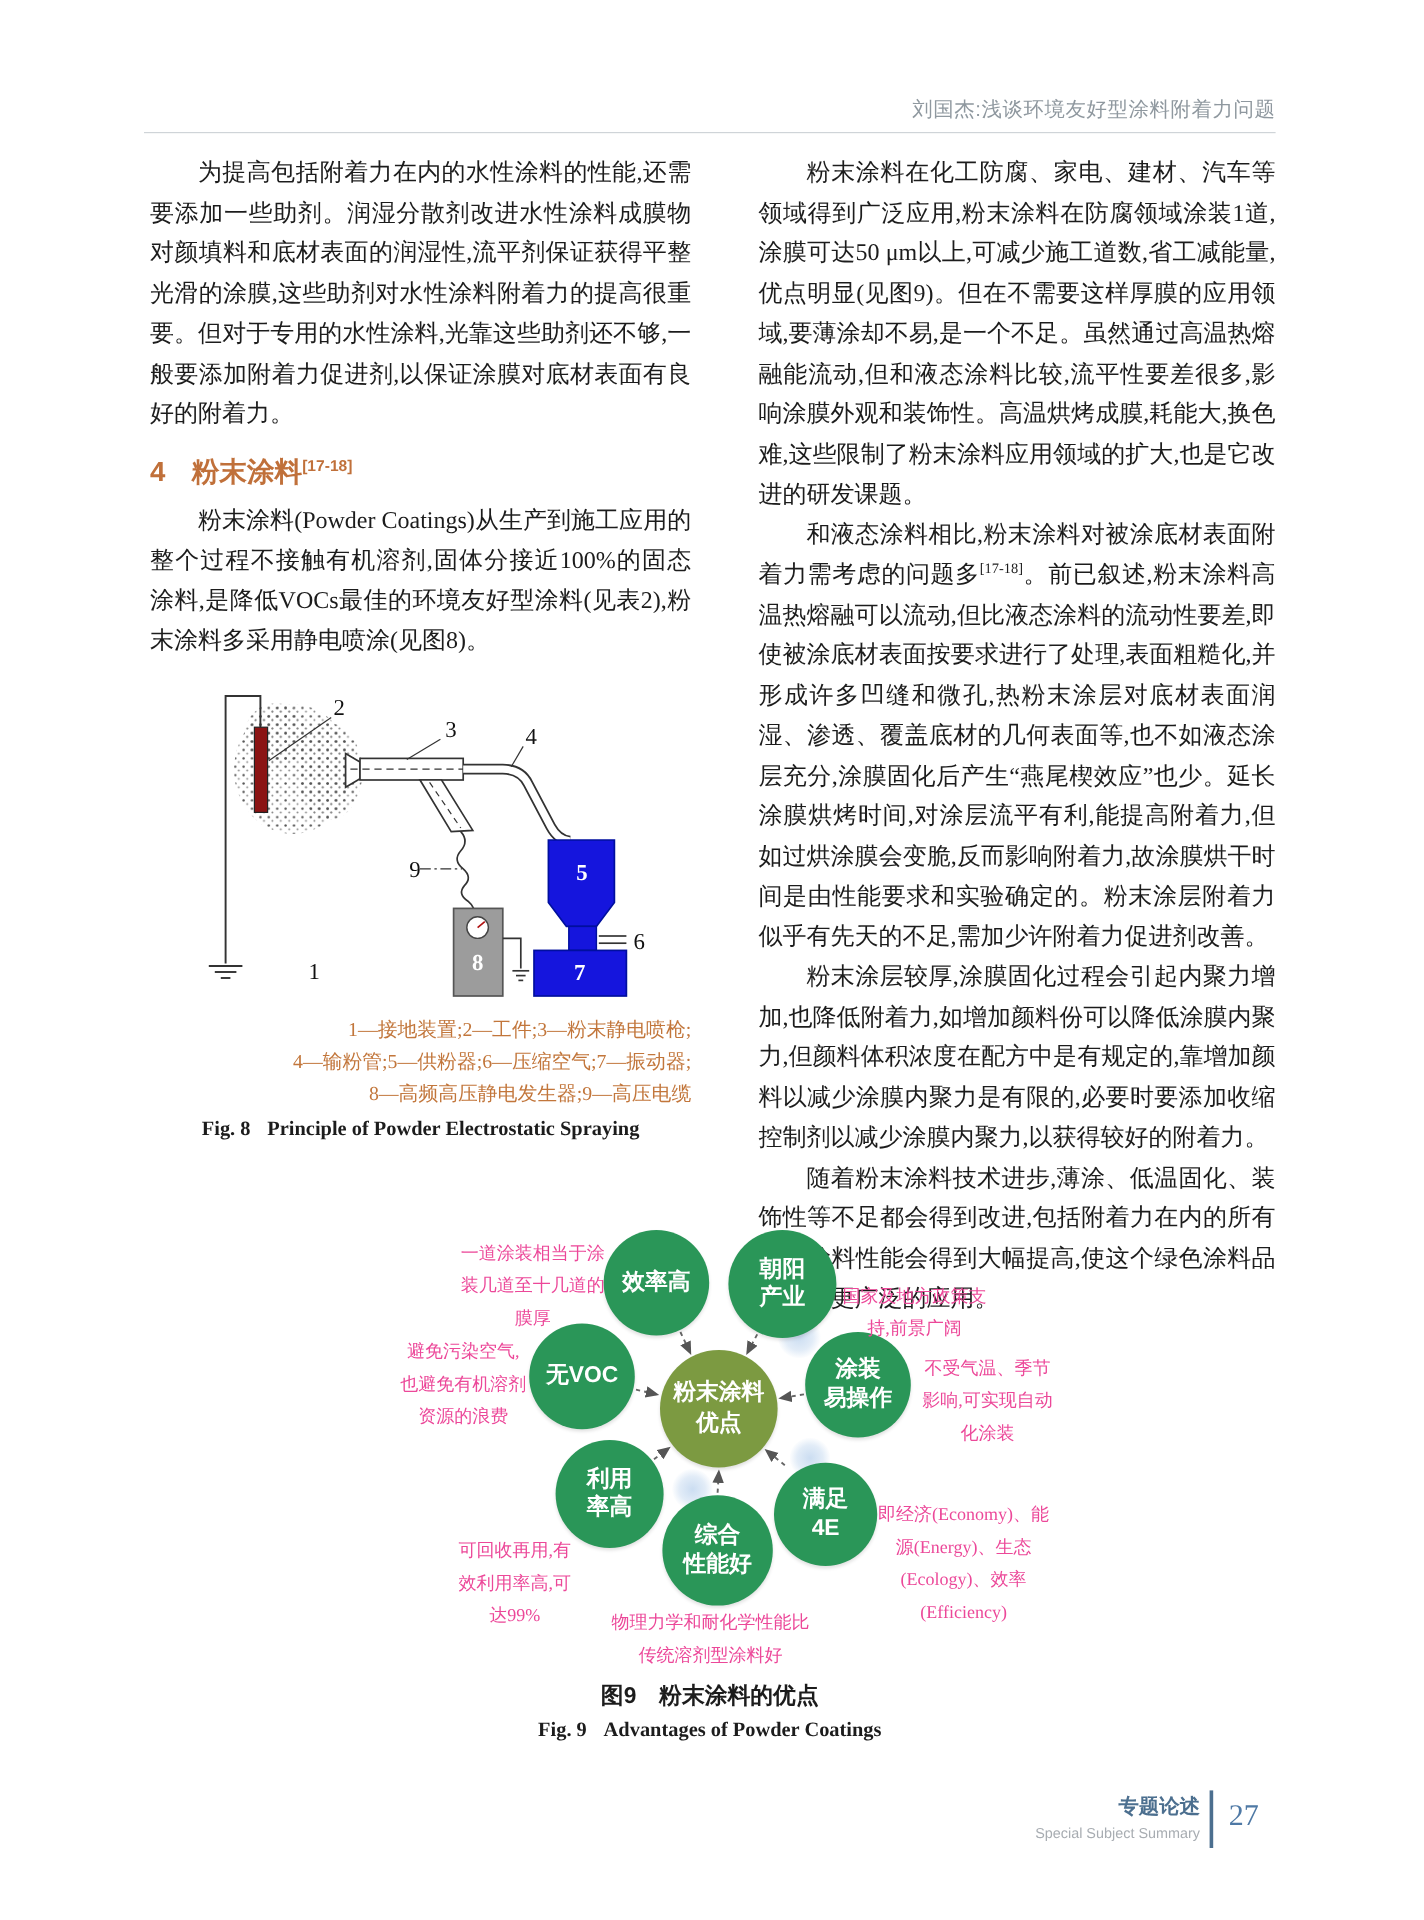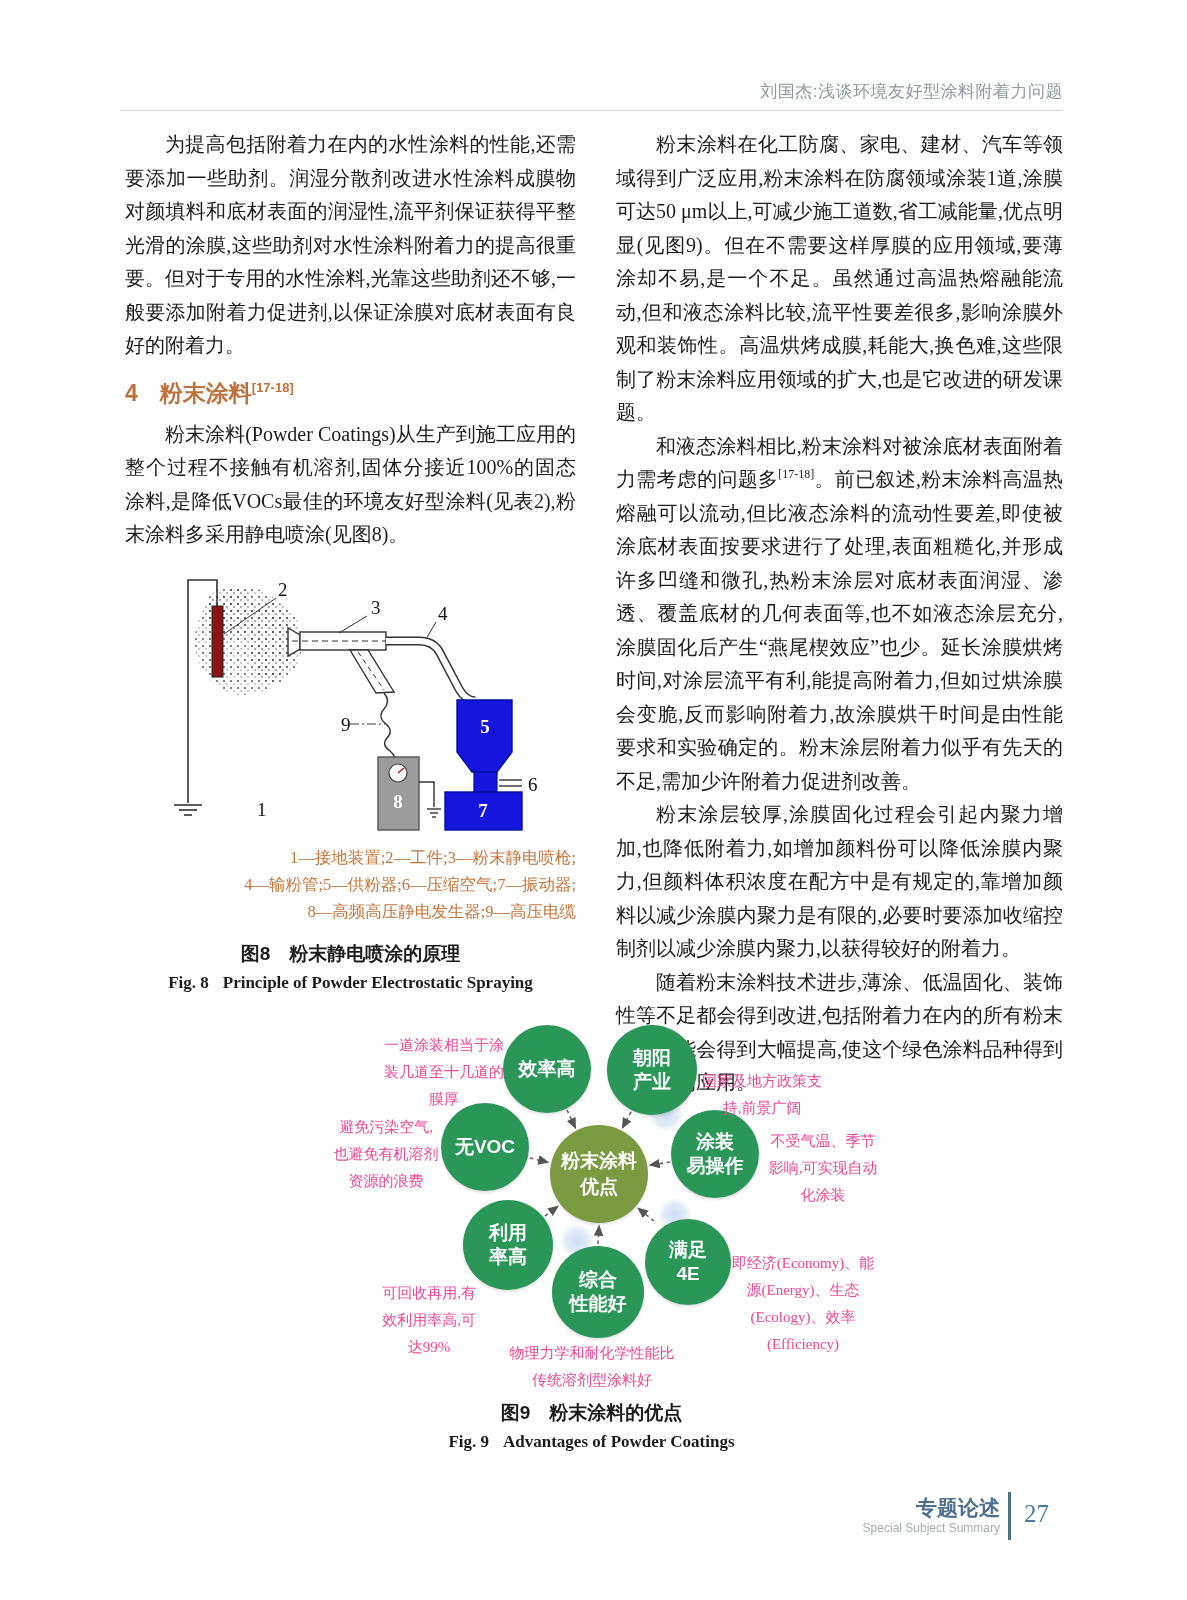--- a/index.html
+++ b/index.html
@@ -11,21 +11,21 @@
   
   .running-title{
     position:absolute;top:80px;right:124px;font-size:17px;color:#8f989f;
     font-family:Liberation Sans, sans-serif;letter-spacing:.5px;
   }
   .header-rule{
     position:absolute;top:110px;left:120px;width:943px;height:0;
     border-top:1.5px solid #cfd4d8;
   }
   
-  .columns{position:absolute;left:125px;top:128px;width:938px;display:flex;gap:40px;}
+  .columns{position:absolute;left:125px;top:128px;width:938px;display:flex;gap:56px;}
   .col{width:451px;}
   p.body{font-size:20px;line-height:33.5px;text-align:justify;text-indent:2em;margin:0;}
   sup.ref{font-size:0.60em;vertical-align:super;line-height:0;}
   .section-heading{
     margin:15px 0 9px 0;color:#c0703a;font-size:23px;font-weight:bold;
     font-family:"Liberation Sans","DejaVu Sans",sans-serif;
   }
   .section-heading .num{margin-right:22px;}
   .section-heading sup{font-size:13px;vertical-align:super;}
   
@@ -56,21 +56,21 @@
   .note{
     position:absolute;font-size:15px;line-height:27px;color:#ec4899;
     text-align:center;
   }
   .wm{position:absolute;border-radius:50%;
     background:radial-gradient(circle,rgba(140,180,225,0.45) 0%,rgba(140,180,225,0.25) 45%,rgba(140,180,225,0) 72%);}
   .fig9-caption{position:absolute;left:120px;top:1384px;width:943px;}
   
   .footer{position:absolute;top:1492px;left:0;width:1187px;height:60px;}
   .footer .zh{
-    position:absolute;right:187px;top:2px;font-size:21px;font-weight:bold;color:#4c6f8f;
+    position:absolute;right:187px;top:2px;font-size:17px;font-weight:bold;color:#4c6f8f;
     font-family:"Liberation Sans","DejaVu Sans",sans-serif;
   }
   .footer .en{
     position:absolute;right:187px;top:29px;font-size:12px;color:#a8adb2;
     font-family:"Liberation Sans","DejaVu Sans",sans-serif;
   }
   .footer .bar{position:absolute;right:176px;top:0;width:3px;height:48px;background:#4c6f8f;}
   .footer .page-num{
     position:absolute;right:138px;top:8px;font-size:25px;color:#4f79a5;
     font-family:"Liberation Serif","DejaVu Serif",serif;
@@ -167,21 +167,20 @@
           <text x="338" y="257">7</text>
           <text x="253" y="248">8</text>
         </g>
       </svg>
 
       <div class="fig8-legend">
         <div>1—接地装置;2—工件;3—粉末静电喷枪;</div>
         <div>4—输粉管;5—供粉器;6—压缩空气;7—振动器;</div>
         <div>8—高频高压静电发生器;9—高压电缆</div>
       </div>
-      <div class="fig-caption-zh">图8　粉末静电喷涂的原理</div>
       <div class="fig-caption-en">
         <span class="lbl">Fig. 8</span><span>Principle of Powder Electrostatic Spraying</span>
       </div>
     </div>
 
     <div class="col">
       <p class="body">粉末涂料在化工防腐、家电、建材、汽车等领域得到广泛应用,粉末涂料在防腐领域涂装1道,涂膜可达50 μm以上,可减少施工道数,省工减能量,优点明显(见图9)。但在不需要这样厚膜的应用领域,要薄涂却不易,是一个不足。虽然通过高温热熔融能流动,但和液态涂料比较,流平性要差很多,影响涂膜外观和装饰性。高温烘烤成膜,耗能大,换色难,这些限制了粉末涂料应用领域的扩大,也是它改进的研发课题。</p>
       <p class="body"><span>和液态涂料相比,粉末涂料对被涂底材表面附着力需考虑的问题多</span><sup class="ref">[17-18]</sup><span>。前已叙述,粉末涂料高温热熔融可以流动,但比液态涂料的流动性要差,即使被涂底材表面按要求进行了处理,表面粗糙化,并形成许多凹缝和微孔,热粉末涂层对底材表面润湿、渗透、覆盖底材的几何表面等,也不如液态涂层充分,涂膜固化后产生“燕尾楔效应”也少。延长涂膜烘烤时间,对涂层流平有利,能提高附着力,但如过烘涂膜会变脆,反而影响附着力,故涂膜烘干时间是由性能要求和实验确定的。粉末涂层附着力似乎有先天的不足,需加少许附着力促进剂改善。</span></p>
       <p class="body">粉末涂层较厚,涂膜固化过程会引起内聚力增加,也降低附着力,如增加颜料份可以降低涂膜内聚力,但颜料体积浓度在配方中是有规定的,靠增加颜料以减少涂膜内聚力是有限的,必要时要添加收缩控制剂以减少涂膜内聚力,以获得较好的附着力。</p>
       <p class="body">随着粉末涂料技术进步,薄涂、低温固化、装饰性等不足都会得到改进,包括附着力在内的所有粉末涂料性能会得到大幅提高,使这个绿色涂料品种得到更广泛的应用。</p>

